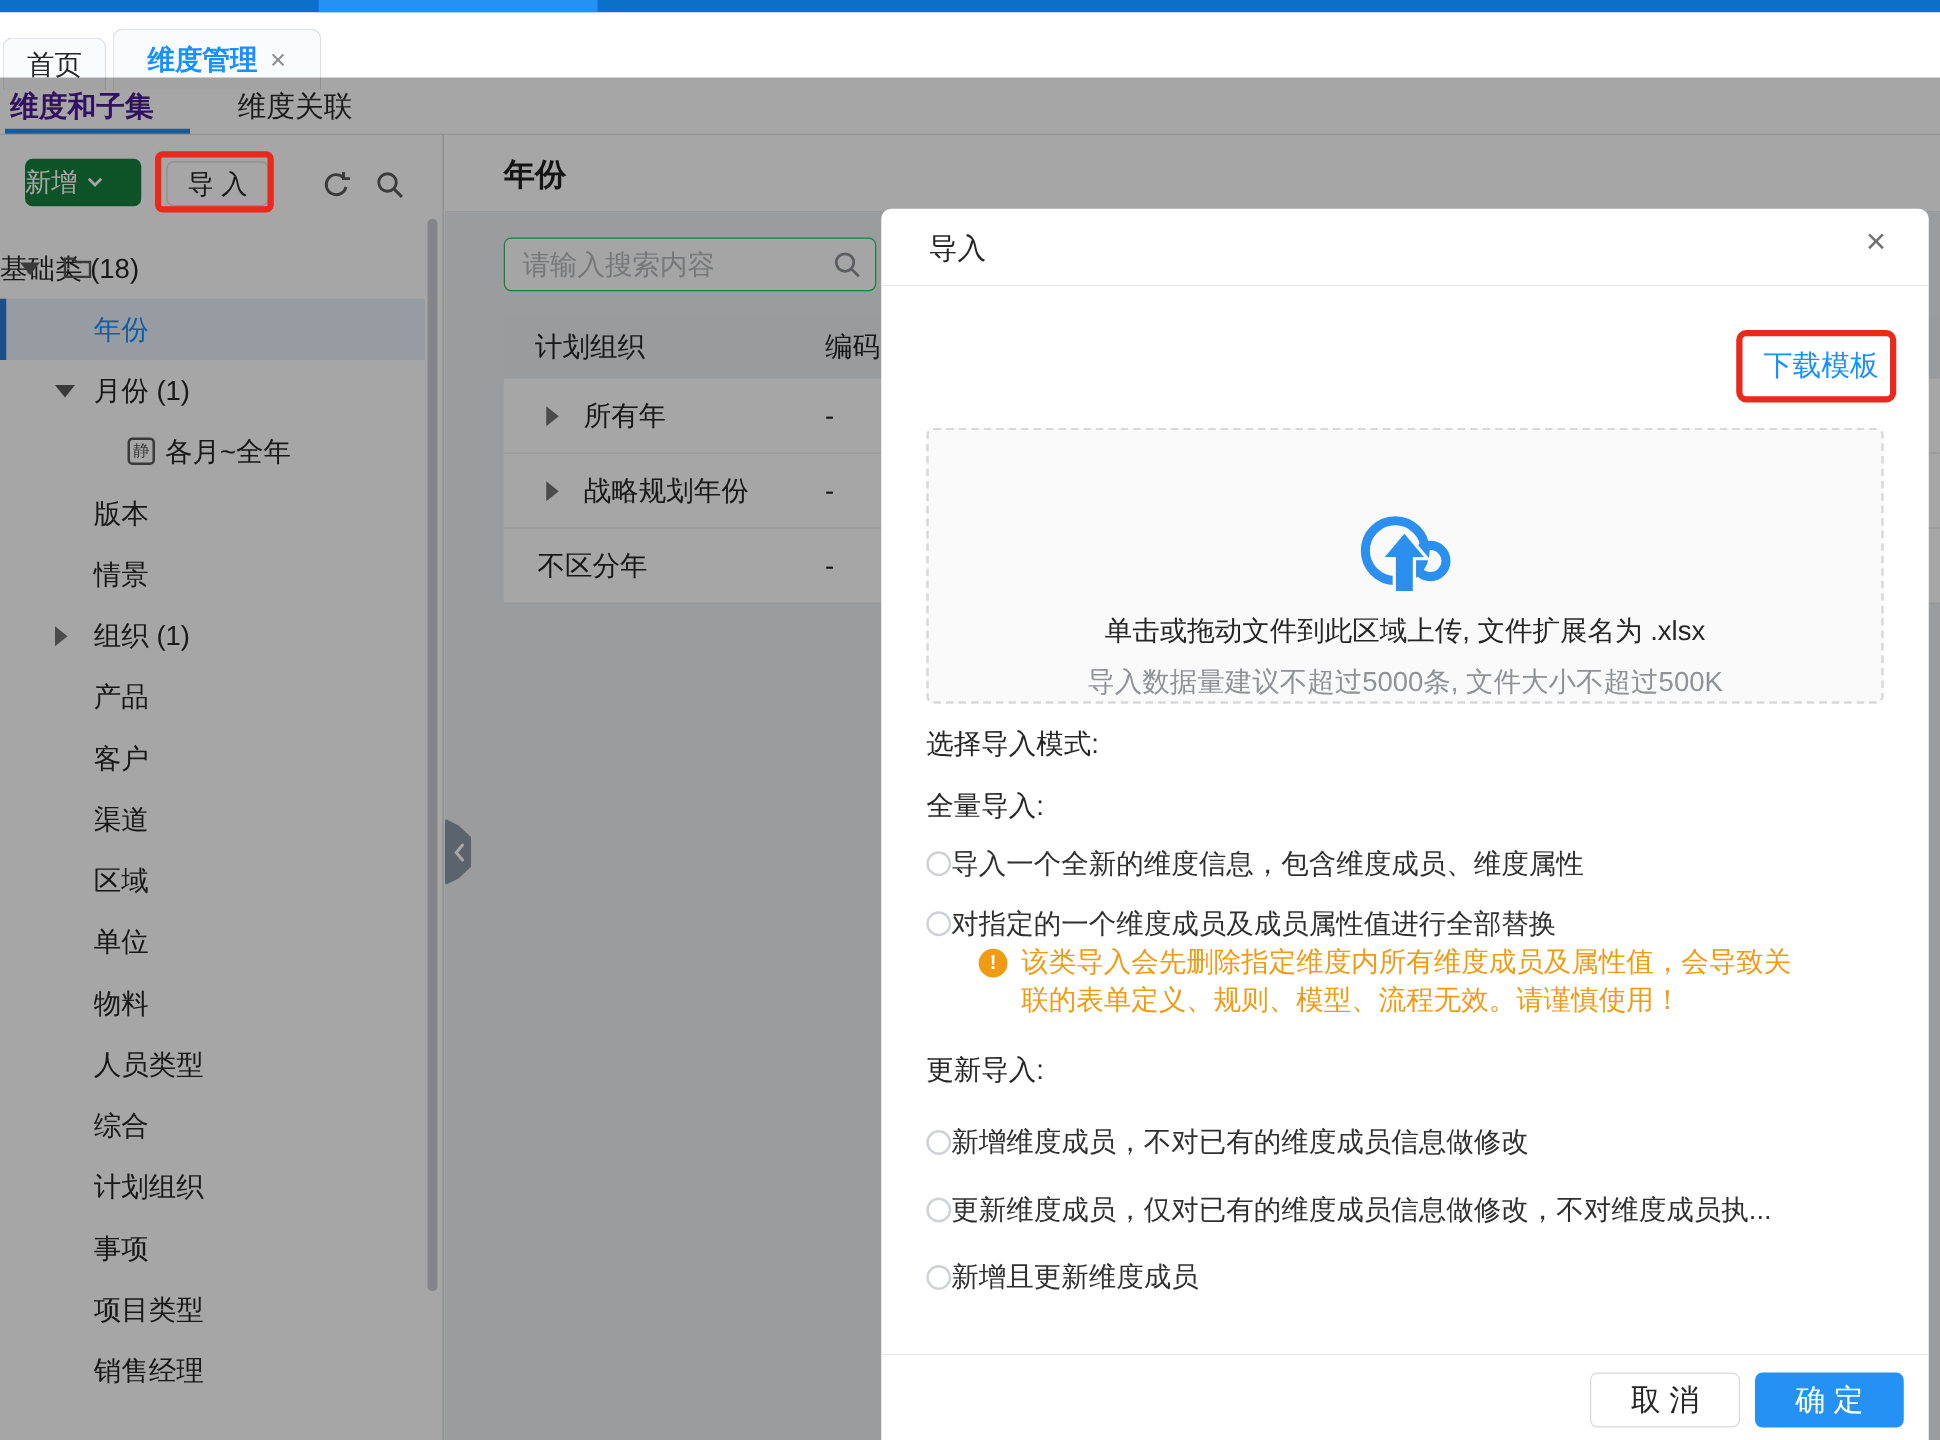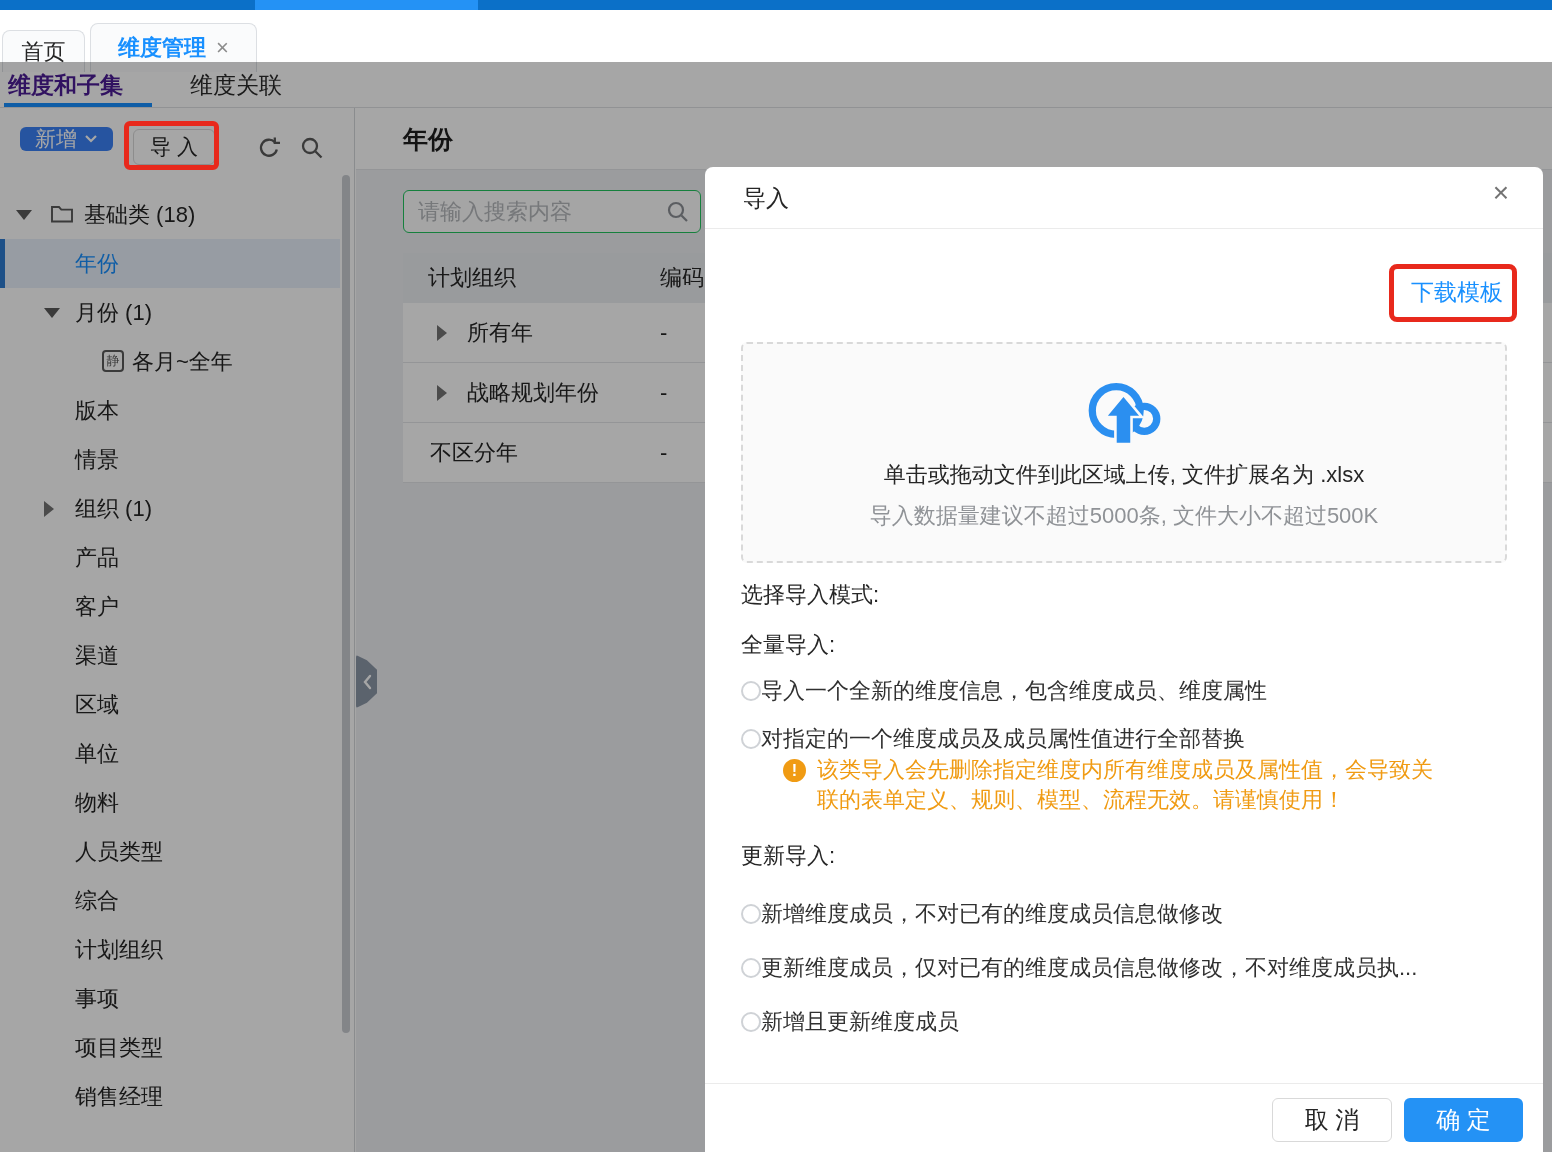--- a/index.html
+++ b/index.html
@@ -19,35 +19,35 @@
   .tab-close { font-size:22px; color:#8c8c8c; font-weight:normal; line-height:1; cursor:pointer; }
 
   
   .subtabbar { position:absolute; left:0; top:62px; width:1552px; height:46px; background:#fff; border-bottom:1px solid #dfe1e4; z-index:1; }
   .subtab1 { position:absolute; left:8px; top:8px; font-size:23px; font-weight:bold; color:#4c1d95; }
   .subtab1-underline { position:absolute; left:4px; bottom:0; width:148px; height:4px; background:#1890ff; }
   .subtab2 { position:absolute; left:190px; top:8px; font-size:23px; color:#2b2b2b; }
 
   
   .sidebar { position:absolute; left:0; top:108px; width:355px; height:1044px; background:#fff; border-right:1px solid #d5d7da; z-index:1; overflow:hidden; }
-  .btn-add { position:absolute; left:20px; top:19px; width:93px; height:24px; background:#3b82f6; border:none; border-radius:6px;
-             color:#fff; font-size:21px; display:flex; align-items:center; justify-content:center; gap:7px; cursor:pointer; }
+  .btn-add { position:absolute; left:20px; top:19px; width:93px; height:38px; background:#15803d; border:none; border-radius:6px;
+             color:#fff; font-size:21px; display:flex; align-items:center; gap:7px; cursor:pointer; }
   .btn-import { position:absolute; left:133px; top:21px; width:82px; height:36px; background:#fff; border:1px solid #d9d9d9; border-radius:6px;
              color:#262626; font-size:21px; display:flex; align-items:center; justify-content:center; cursor:pointer; }
   .tool-icon { position:absolute; top:28px; width:24px; height:24px; cursor:pointer; }
   .icon-refresh { left:257px; }
   .icon-search-side { left:300px; }
 
   .tree { position:absolute; left:0; top:82px; width:340px; }
   .trow { position:relative; height:49px; display:flex; align-items:center; font-size:22px; color:#262626; cursor:pointer; }
   .trow.selected { background:#e9f0fa; color:#1890ff; }
   .trow.selected::before { content:""; position:absolute; left:0; top:0; width:5px; height:100%; background:#2d7cd1; }
   .t-caret-down { position:absolute; width:0; height:0; border-left:8px solid transparent; border-right:8px solid transparent; border-top:10px solid #595959; }
   .t-caret-right { position:absolute; width:0; height:0; border-top:8px solid transparent; border-bottom:8px solid transparent; border-left:10px solid #737373; }
-  .pl1 { padding-left:84px; } .pl2 { padding-left:75px; } .pl3 { padding-left:132px; }
+  .pl1 { } .pl2 { padding-left:75px; } .pl3 { padding-left:132px; }
   .c1 { left:16px; } .c2 { left:44px; }
   .folder-ic { position:absolute; left:50px; top:14px; }
   .jing-badge { position:absolute; left:102px; top:13px; width:22px; height:22px; border:2px solid #595959; border-radius:4px;
                 font-size:13px; color:#595959; display:flex; align-items:center; justify-content:center; }
   .side-scrollthumb { position:absolute; left:342px; top:67px; width:8px; height:858px; background:#c9cdd2; border-radius:4px; }
 
   .collapse-handle { position:absolute; left:356px; top:655px; width:21px; height:53px; background:#8d98a8; z-index:2;
                      border-radius:2px 10px 10px 2px; clip-path:polygon(0 0,52% 10%,100% 28%,100% 72%,52% 90%,0 100%);
                      display:flex; align-items:center; justify-content:center; cursor:pointer; }
 
@@ -70,21 +70,21 @@
   
   .overlay { position:absolute; left:0; top:62px; width:1552px; height:1090px; background:rgba(0,0,0,0.35); z-index:50; }
 
   
   .modal { position:absolute; left:705px; top:167px; width:838px; height:1000px; background:#fff; border-radius:8px; z-index:60; }
   .modal-header { position:absolute; left:0; top:0; width:100%; height:62px; border-bottom:1px solid #ebebeb; }
   .modal-title { position:absolute; left:38px; top:16px; font-size:23px; color:#262626; }
   .modal-close { position:absolute; right:34px; top:12px; font-size:28px; color:#737373; cursor:pointer; line-height:1; }
   .dl-link { position:absolute; right:40px; top:110px; font-size:23px; color:#1890ff; cursor:pointer; }
   .dragger { position:absolute; left:36px; top:175px; width:766px; height:221px; background:#fafafa; border:2px dashed #d9d9d9; border-radius:6px;
-             display:flex; flex-direction:column; align-items:center; cursor:pointer; }
+             display:flex; flex-direction:column; align-items:center; cursor:pointer;justify-content:flex-end; }
   .up-line1 { margin-top:10px; font-size:22px; color:#262626; }
   .up-line2 { margin-top:11px; font-size:22px; color:#8f9296; }
   .m-label { position:absolute; left:36px; font-size:22px; color:#262626; }
   .radio-row { position:absolute; left:36px; display:flex; align-items:center; cursor:pointer; }
   .radio-circle { width:20px; height:20px; border:2px solid #cfd2d6; border-radius:50%; background:#fff; flex:0 0 auto; }
   .radio-label { font-size:22px; color:#303030; white-space:nowrap; }
   .warnblock { position:absolute; left:78px; top:588px; display:flex; align-items:flex-start; }
   .warn-icon { width:23px; height:23px; border-radius:50%; background:#f09b13; color:#fff; font-size:16px; font-weight:bold;
                display:flex; align-items:center; justify-content:center; margin-top:4px; }
   .warn-text { margin-left:11px; font-size:22px; line-height:30px; color:#f09b13; }

